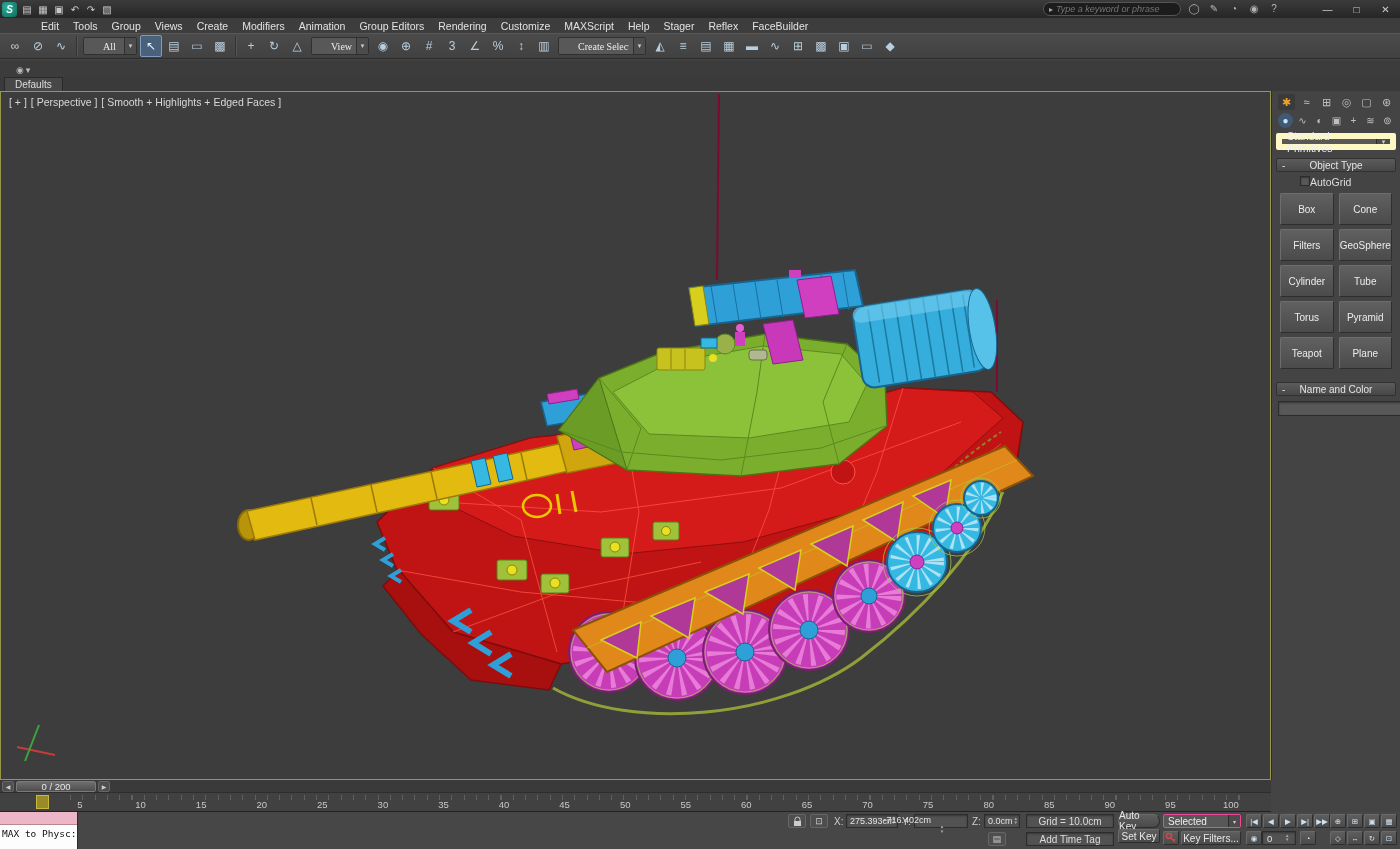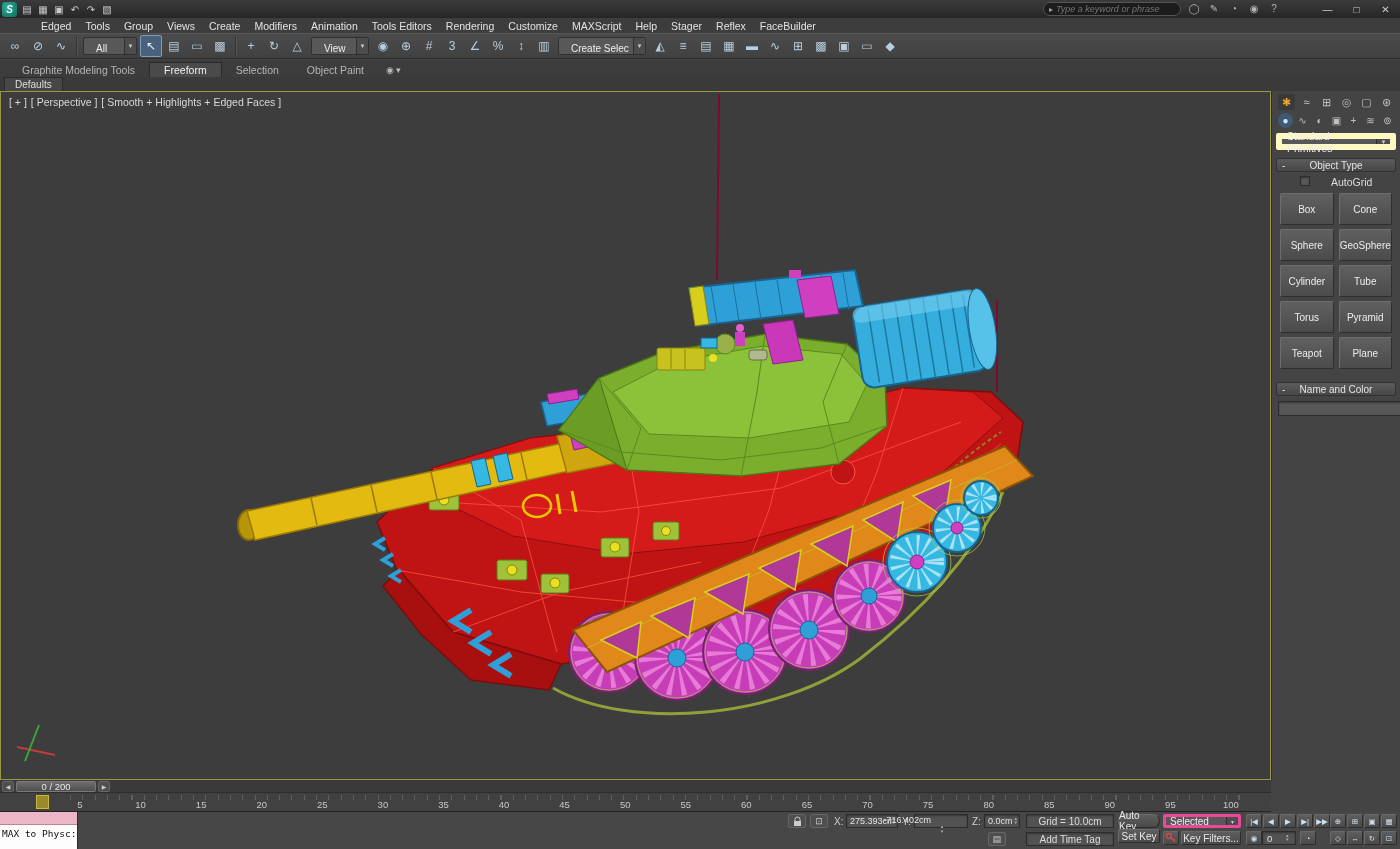--- a/index.html
+++ b/index.html
@@ -32,21 +32,21 @@
   
   #toolbar { position:absolute; left:0; top:33px; right:0; height:26px;
     background:linear-gradient(#4b4b4b,#414141); border-top:1px solid #575757; border-bottom:1px solid #2c2c2c;
     display:flex; align-items:center; padding-left:4px; gap:1px; }
   .tb-group { display:flex; gap:1px; align-items:center; }
   .tb-icon { width:22px; height:22px; display:flex; align-items:center; justify-content:center;
     color:#b9cfdf; font-size:12px; border:1px solid transparent; border-radius:2px; }
   .tb-icon.active { background:#4a617c; border-color:#7e9cc0; color:#e8f2fa; }
   .tb-sep { width:1px; height:20px; background:#333; margin:0 3px; box-shadow:1px 0 0 #555; }
   .tb-dd { height:18px; background:#585858; border:1px solid #303030; border-radius:2px;
-    display:flex; align-items:flex-end; font-size:10px; color:#eee; padding-left:12px; margin:0 2px; }
+    display:flex; align-items:center; font-size:10px; color:#eee; padding-left:19px; margin:0 2px;font-family:Liberation Serif, serif; }
   .tb-dd .dd-arrow { width:12px; height:100%; display:flex; align-items:center; justify-content:center;
     border-left:1px solid #303030; margin-left:4px; font-size:7px; color:#ccc; background:#4c4c4c; }
   .tb-dd.w-all { width:54px; } .tb-dd.w-view { width:58px; } .tb-dd.w-sel { width:88px; }
   .tb-dd .dd-val { white-space:nowrap; overflow:hidden; flex:1; }
   
   #ribbon { position:absolute; left:0; top:60px; right:0; height:17px; background:#3c3c3c;
     display:flex; align-items:flex-end; padding-left:8px; }
   .rtab { padding:1px 14px; font-size:10.5px; color:#b5b5b5; }
   .rtab.active { background:#4a4a4a; color:#f0f0f0; border:1px solid #2a2a2a; border-bottom:none; }
   .ribbon-extra { display:flex; align-items:center; gap:2px; margin-left:8px; color:#bbb; font-size:9px; padding-bottom:2px; }
@@ -68,21 +68,21 @@
   .cp-subicon { width:15px; height:15px; display:flex; align-items:center; justify-content:center; color:#c0c0c0; font-size:10px; border-radius:8px; }
   .cp-subicon.active { background:#3e5a74; color:#cfe4f4; }
   .cp-dd { margin:3px 4px; height:17px; background:#585858; border:6px solid #fef9c3; border-radius:2px;
     display:flex; align-items:center; font-size:10.5px; color:#eee; padding-left:5px; }
   .cp-dd .dd-arrow { margin-left:auto; width:14px; height:100%; display:flex; align-items:center; justify-content:center;
     font-size:7px; color:#ccc; background:#4c4c4c; border-left:1px solid #2e2e2e; }
   .rollout-header { margin:8px 4px 0; height:14px; background:linear-gradient(#5c5c5c,#474747);
     border:1px solid #313131; border-radius:2px; display:flex; align-items:center; font-size:10px; color:#e4e4e4; position:relative; }
   .rollout-header .minus { position:absolute; left:5px; }
   .rollout-header .title { width:100%; text-align:center; }
-  .autogrid-row { display:flex; align-items:flex-start; gap:21px; padding:4px 0 2px 28px; }
+  .autogrid-row { display:flex; align-items:flex-start; gap:0; padding:4px 0 2px 28px; }
   .checkbox { width:10px; height:10px; background:#585858; border:1px solid #2c2c2c; box-shadow:inset 0 1px 2px rgba(0,0,0,.4); }
   .cp-btn-grid { display:grid; grid-template-columns:1fr 1fr; gap:4px 5px; padding:3px 8px; }
   .cp-btn { height:32px; background:linear-gradient(#606060,#4b4b4b); border:1px solid #6d6d6d;
     border-bottom-color:#2e2e2e; border-right-color:#2e2e2e; border-radius:2px;
     font-size:10px; color:#ececec; display:flex; align-items:center; justify-content:center; }
   .name-color-row { display:flex; gap:4px; padding:5px 6px; align-items:center; }
   .name-input { flex:1; height:15px; background:#585858; border:1px solid #2c2c2c;
     box-shadow:inset 0 1px 2px rgba(0,0,0,.4); color:#eee; font-size:10px; outline:none; padding:0 3px; }
   
   #trackbar { position:absolute; left:0; top:780px; width:1271px; height:13px; background:#3a3a3a; border-bottom:1px solid #2d2d2d; }
@@ -111,21 +111,21 @@
     display:flex; align-items:center; justify-content:center; color:#c9c9c9; font-size:9px; }
   .coord-label { position:absolute; top:4px; font-size:10px; color:#cfcfcf; }
   .coord-field { position:absolute; top:2px; height:14px; font-size:9px; padding:0 1px 0 3px; }
   .coord-field input { flex:1; min-width:0; background:transparent; border:none; outline:none; color:#e4e4e4;
     font-size:9px; font-family:"Liberation Sans",sans-serif; }
   .spin { display:flex; flex-direction:column; font-size:4.5px; line-height:4.5px; color:#aaa; }
   .flat-pane { position:absolute; height:14px; font-size:10px; justify-content:center; }
   .sb-btn { position:absolute; height:14px; background:linear-gradient(#5e5e5e,#4a4a4a); border:1px solid #6a6a6a;
     border-bottom-color:#2d2d2d; border-right-color:#2d2d2d; border-radius:2px;
     font-size:10px; color:#e8e8e8; display:flex; align-items:center; justify-content:center; }
-  .sb-dd { position:absolute; height:14px; background:#585858; border:3px solid #ec4899; border-radius:2px;
+  .sb-dd { position:absolute; height:14px; background:#585858; border:1px solid #ec4899; border-radius:2px;
     display:flex; align-items:center; font-size:10px; color:#eee; padding-left:4px; }
   .sb-dd .dd-arrow { margin-left:auto; width:12px; height:100%; display:flex; align-items:center; justify-content:center;
     font-size:6px; color:#ccc; background:#4c4c4c; border-left:1px solid #2c2c2c; }
   .pb-row { position:absolute; display:flex; gap:1px; }
   .pb-btn { width:16px; height:14px; background:linear-gradient(#5e5e5e,#4a4a4a); border:1px solid #6a6a6a;
     border-bottom-color:#2d2d2d; border-right-color:#2d2d2d; border-radius:2px;
     color:#cfe0ee; font-size:7.5px; display:flex; align-items:center; justify-content:center; }
   #frame-field { position:absolute; left:1262px; top:19px; width:34px; height:14px; font-size:9.5px; padding:0 1px 0 4px; }
   #frame-field input { width:18px; background:transparent; border:none; outline:none; color:#e4e4e4; font-size:9.5px; }
 </style>
@@ -158,28 +158,28 @@
   <div id="win-controls">
 
   <div class="win-btn">—</div>
       <div class="win-btn">□</div>
       <div class="win-btn">✕</div>
     </div>
 </div>
 
 <div id="menubar">
 
-<div class="menu-item">Edged</div>
+<div class="menu-item">Edit</div>
     <div class="menu-item">Tools</div>
     <div class="menu-item">Group</div>
     <div class="menu-item">Views</div>
     <div class="menu-item">Create</div>
     <div class="menu-item">Modifiers</div>
     <div class="menu-item">Animation</div>
-    <div class="menu-item">Tools Editors</div>
+    <div class="menu-item">Group Editors</div>
     <div class="menu-item">Rendering</div>
     <div class="menu-item">Customize</div>
     <div class="menu-item">MAXScript</div>
     <div class="menu-item">Help</div>
     <div class="menu-item">Stager</div>
     <div class="menu-item">Reflex</div>
     <div class="menu-item">FaceBuilder</div>
   </div>
 
 <div id="toolbar">
@@ -237,27 +237,20 @@
       <div class="tb-icon">∿</div>
       <div class="tb-icon">⊞</div>
       <div class="tb-icon">▩</div>
       <div class="tb-icon">▣</div>
       <div class="tb-icon">▭</div>
       <div class="tb-icon">◆</div>
     </div>
 </div>
 
 <div id="ribbon">
-  <div style="display:flex; align-items:flex-end;">
-
-  <div class="rtab">Graphite Modeling Tools</div>
-      <div class="rtab active">Freeform</div>
-      <div class="rtab">Selection</div>
-      <div class="rtab">Object Paint</div>
-    </div>
   <div class="ribbon-extra">
     <span>◉</span>
     <span>▾</span>
   </div>
 </div>
 <div id="subtabs">
   <div class="subtab">Defaults</div>
 </div>
 
 <div id="viewport" style="border-color: rgb(151, 151, 75);">
@@ -506,21 +499,21 @@
     <span class="title">Object Type</span>
   </div>
   <div class="autogrid-row">
     <div class="checkbox"></div>
     <span style="font-size:10.5px;color:#ddd;">AutoGrid</span>
   </div>
   <div class="cp-btn-grid">
 
   <div class="cp-btn">Box</div>
       <div class="cp-btn">Cone</div>
-      <div class="cp-btn">Sphere</div>
+      <div class="cp-btn">Filters</div>
       <div class="cp-btn">GeoSphere</div>
       <div class="cp-btn">Cylinder</div>
       <div class="cp-btn">Tube</div>
       <div class="cp-btn">Torus</div>
       <div class="cp-btn">Pyramid</div>
       <div class="cp-btn">Teapot</div>
       <div class="cp-btn">Plane</div>
     </div>
 
   <div class="rollout-header" style="margin-top:10px;">

